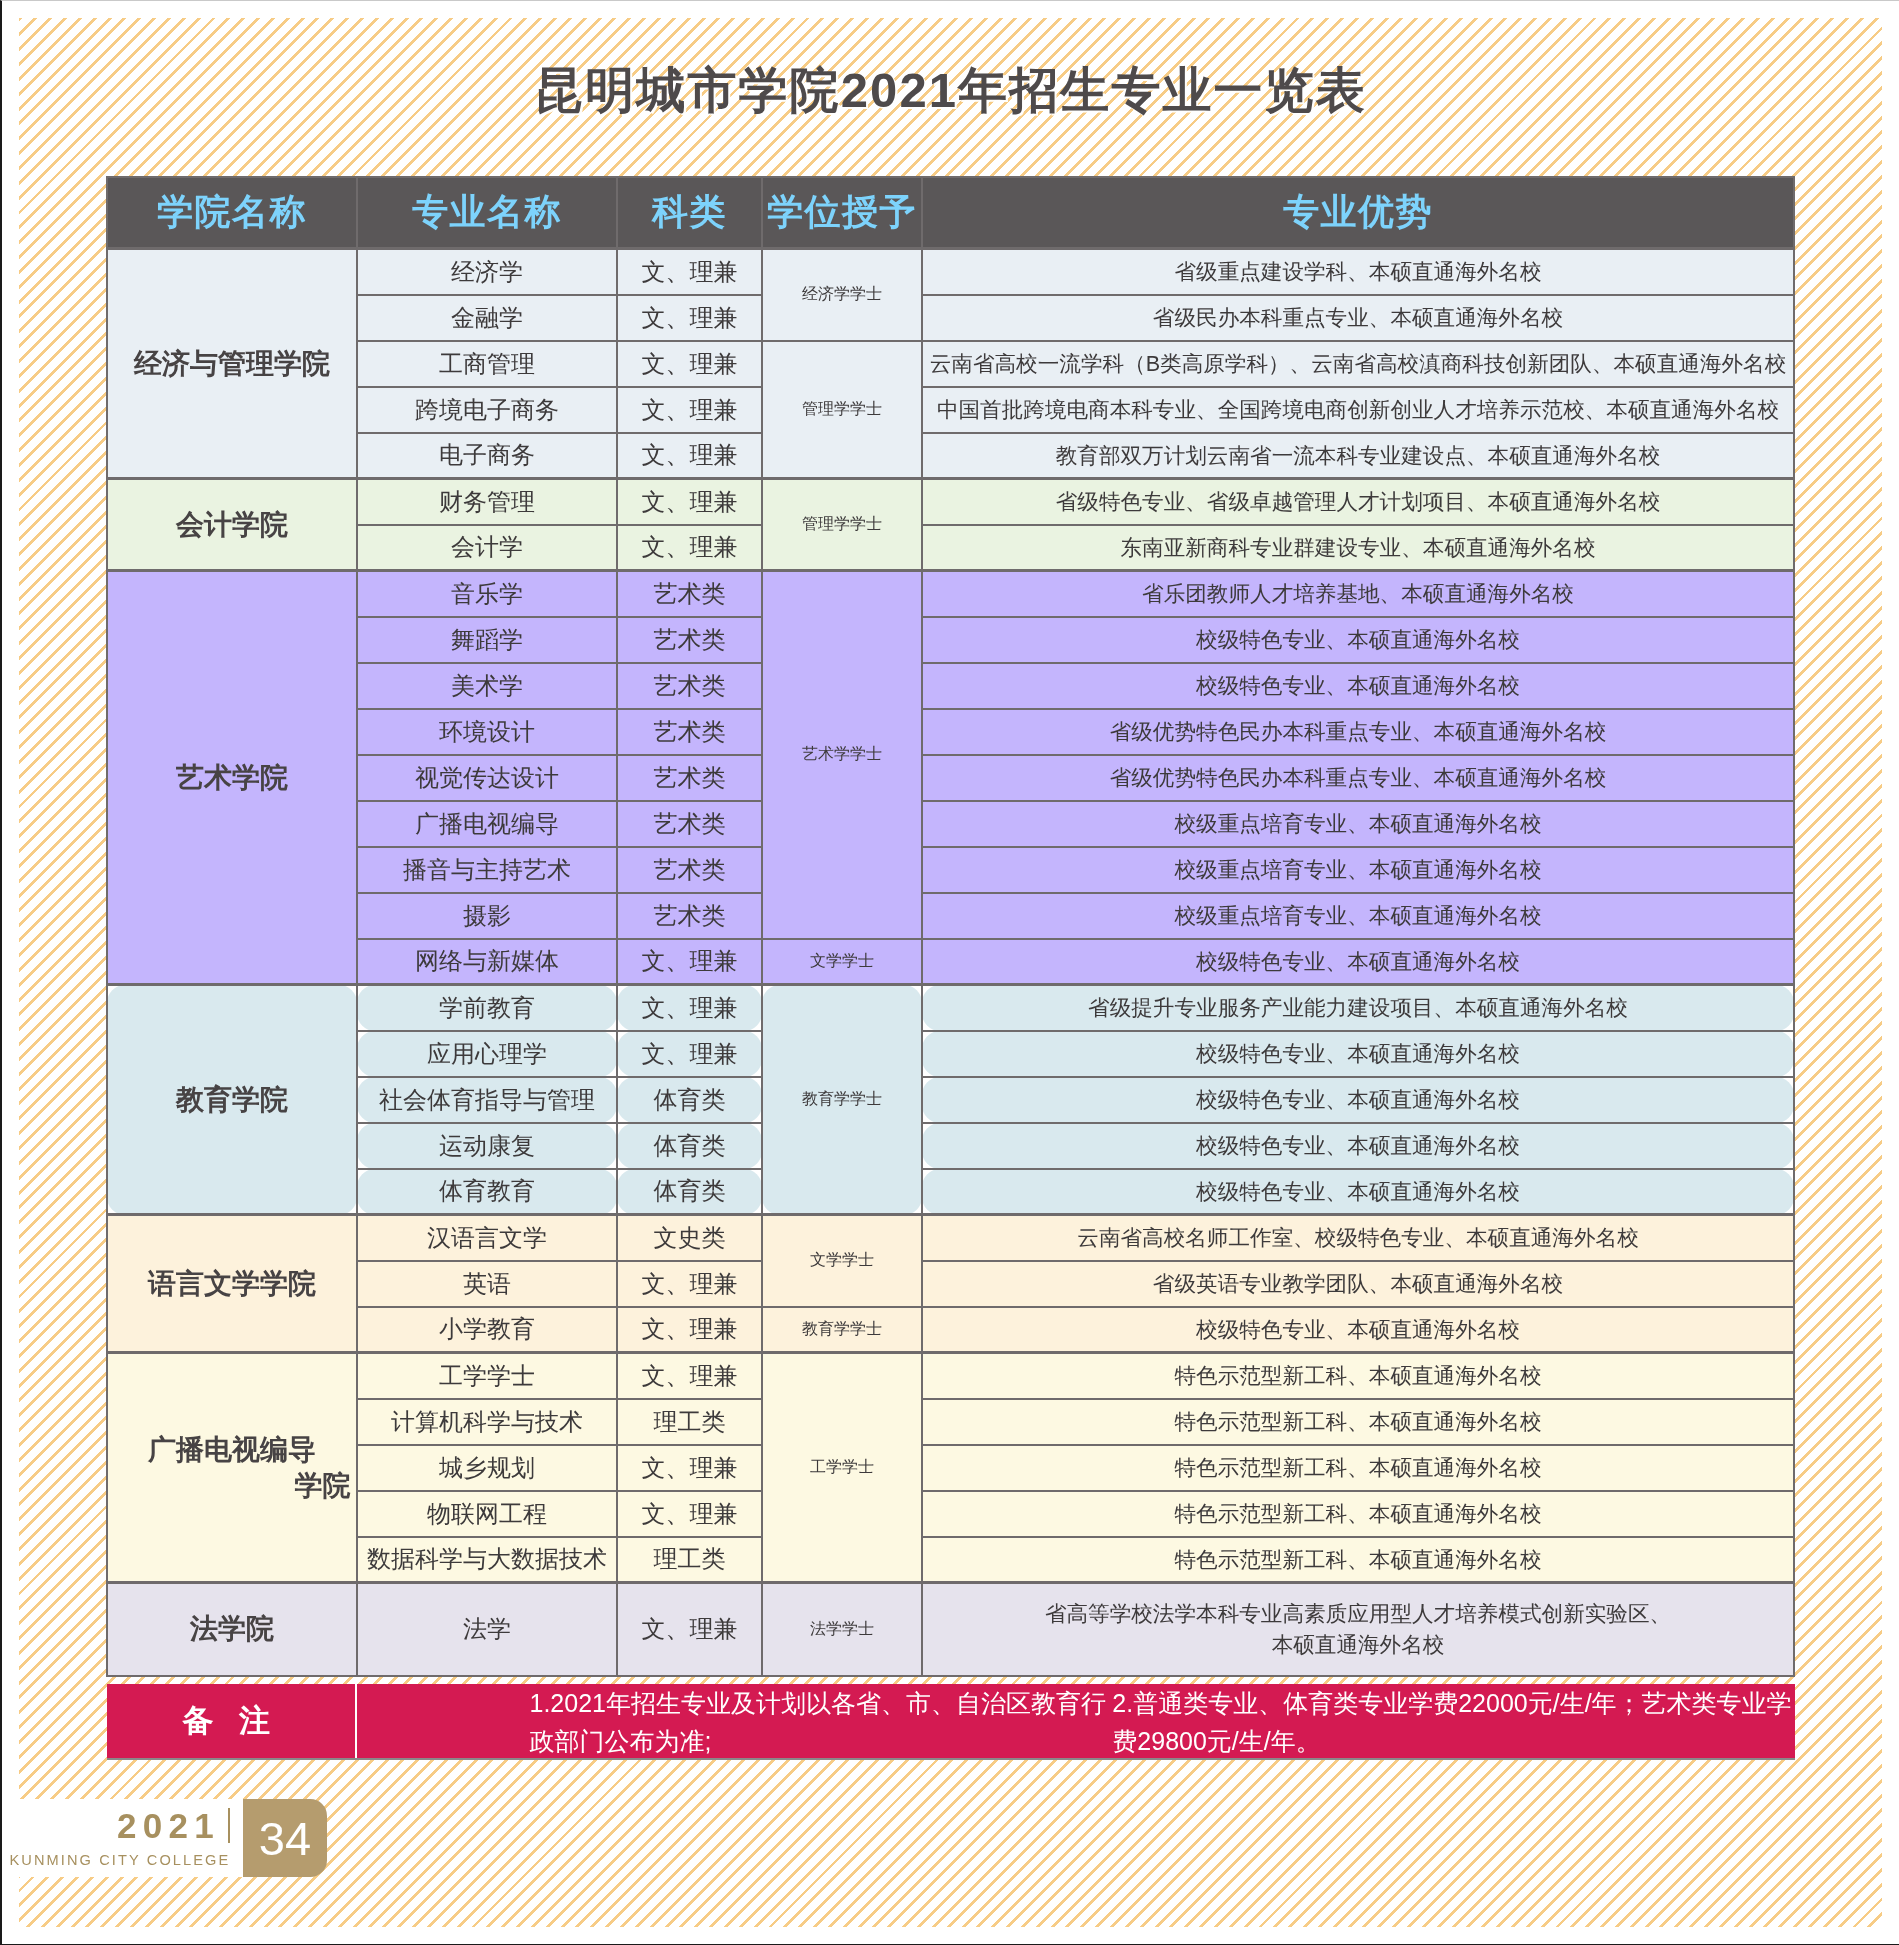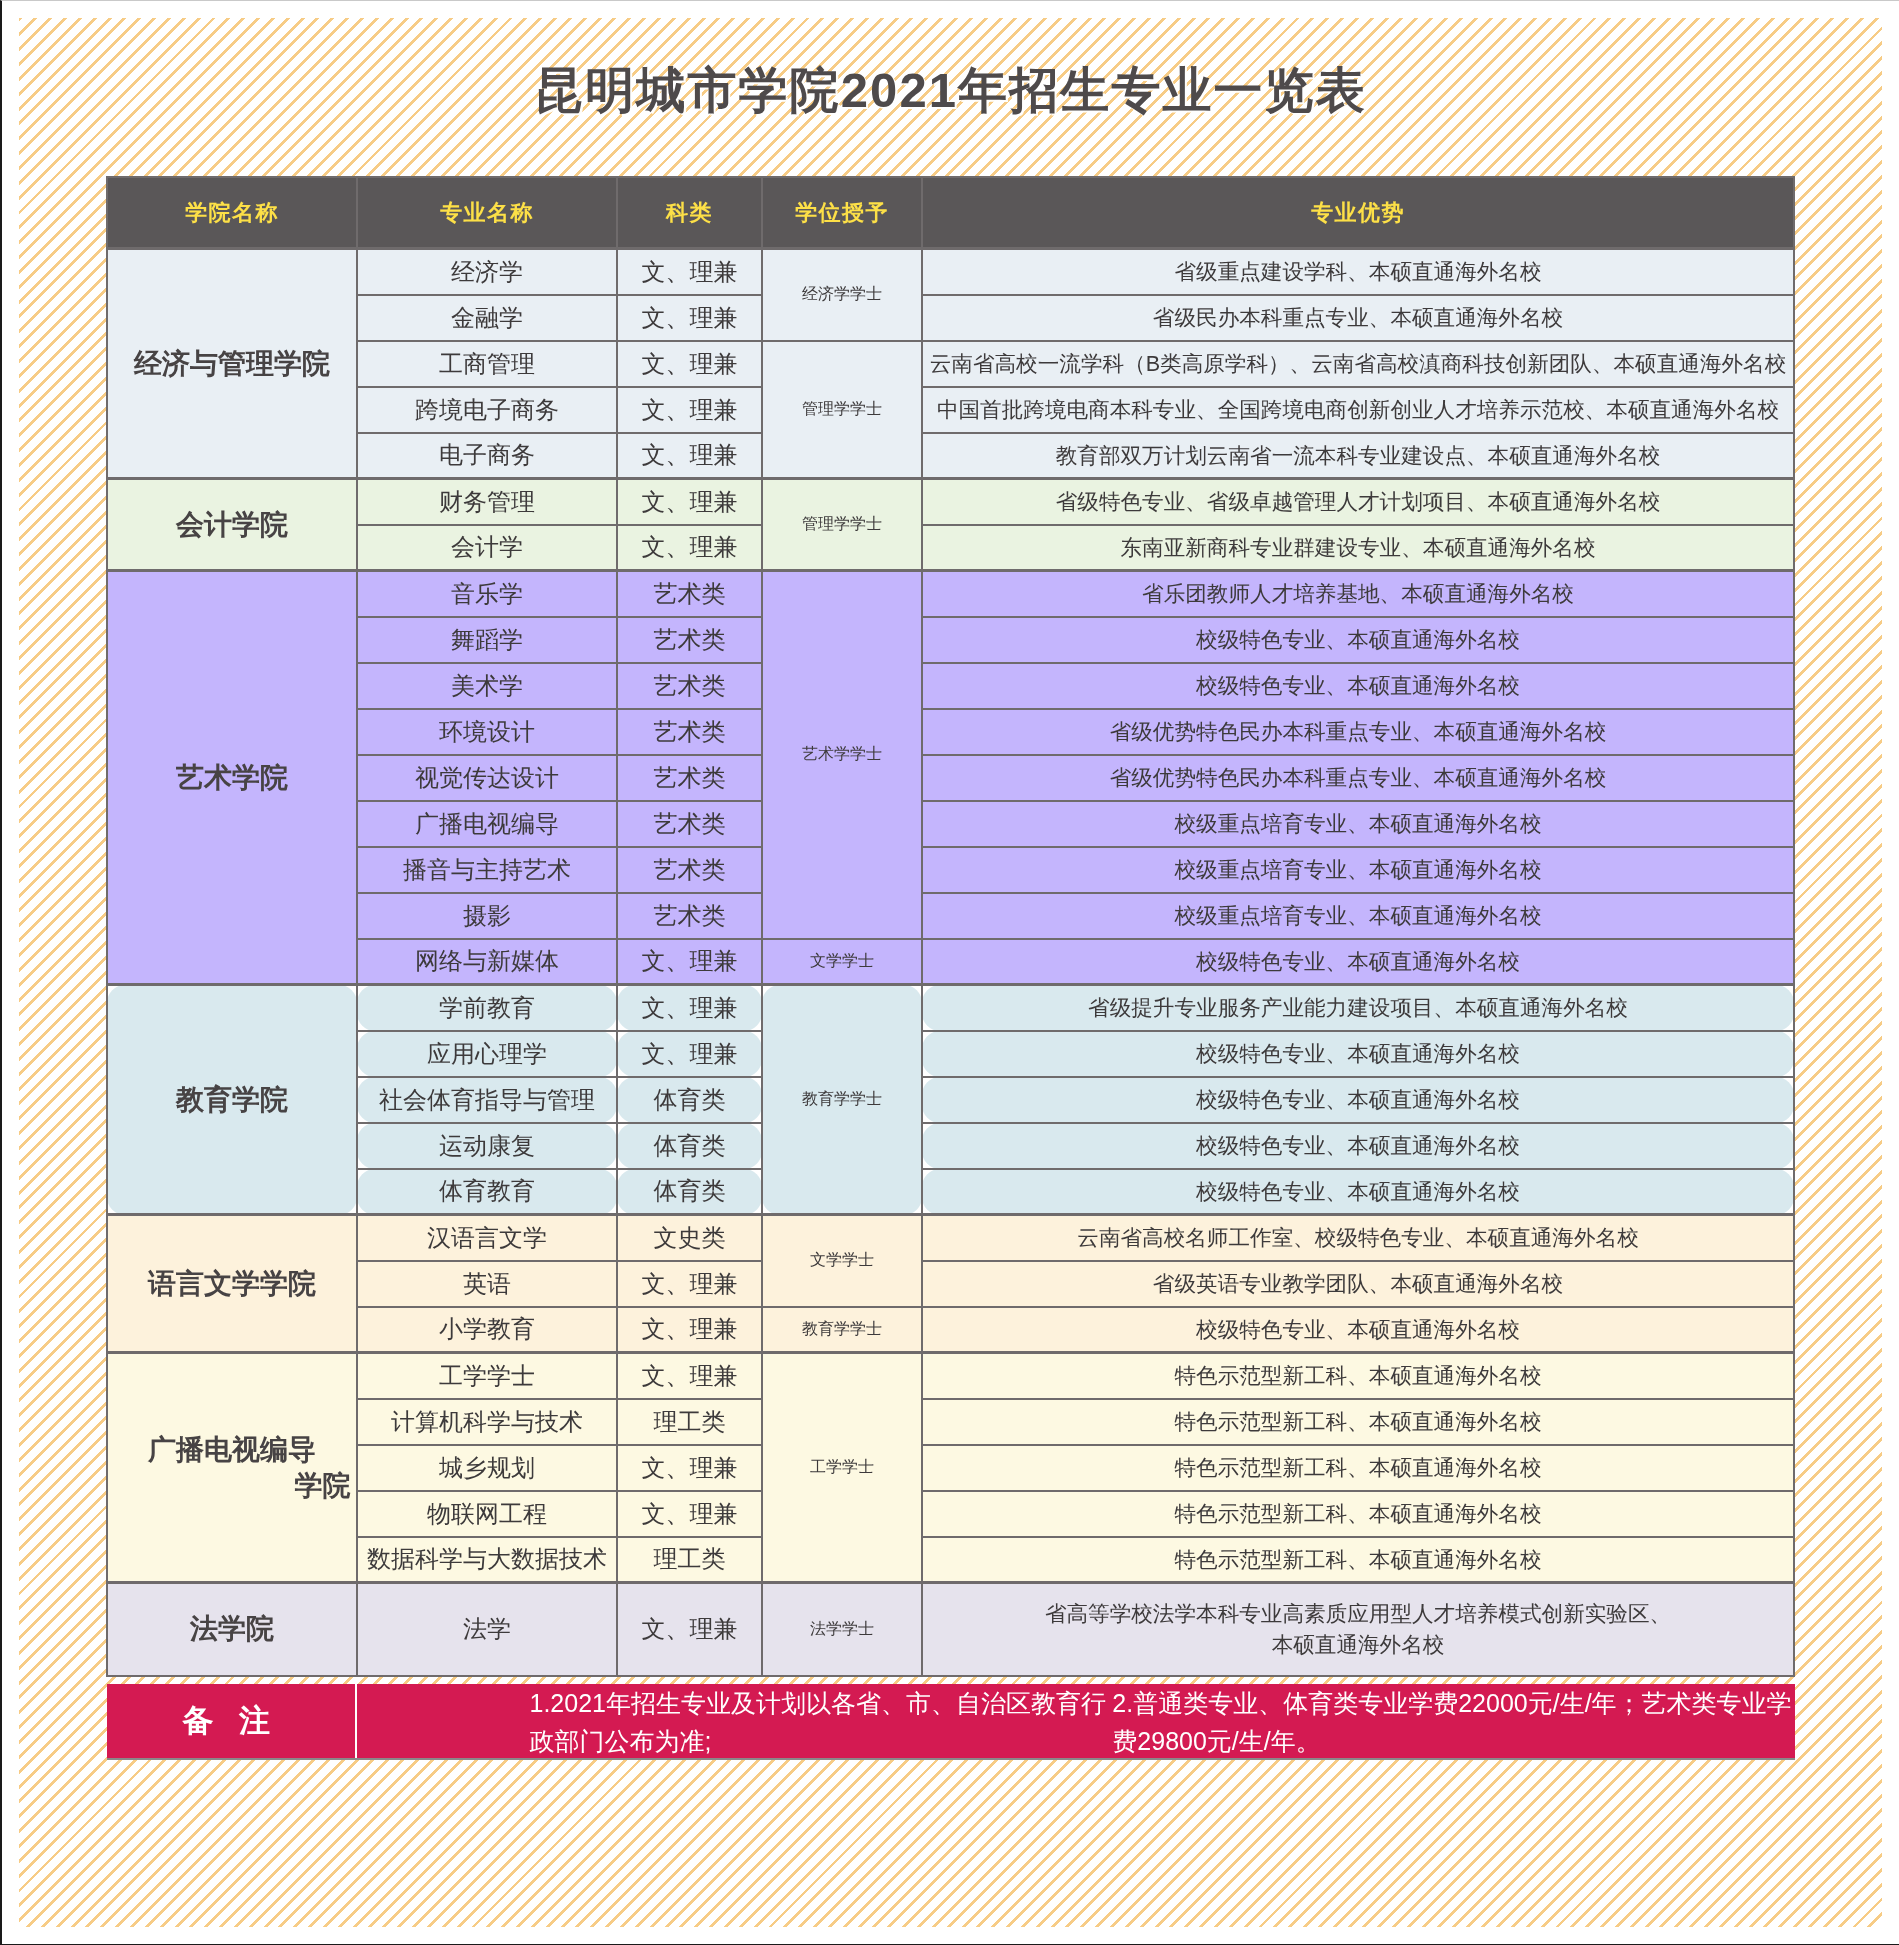--- a/index.html
+++ b/index.html
@@ -11,21 +11,21 @@
     border-left:2.1px solid #1a1a1a;border-bottom:2.8px solid #1a1a1a;
     border-top:0.7px solid #c9c9c9;border-right:0.7px solid #c9c9c9;}
   .stripes{position:absolute;inset:16.7px;z-index:0;
     background:repeating-linear-gradient(135deg,#f7cc86 0px,#f7cc86 2.8px,rgba(255,255,255,0) 2.8px,rgba(255,255,255,0) 10.5px);}
   .content{position:relative;z-index:2;}
   .title{margin:63px 0 0;text-align:center;font-size:49px;line-height:53px;
     font-weight:bold;color:#4e4a4b;letter-spacing:2.1px;
     text-shadow:2.1px 2.1px 0 rgba(255,255,255,.95);}
   table.enroll{border-collapse:collapse;table-layout:fixed;width:1688px;
     margin:59px auto 0;background:#fff;border:2.8px solid #6f6b6c;}
-  thead th{background:#5a5758;color:#fde047;font-size:22px;font-weight:bold;
+  thead th{background:#5a5758;color:#7dd3fc;font-size:36px;font-weight:bold;
     height:67px;border:2.1px solid #6f6b6c;letter-spacing:1.4px;}
   td{border:2.1px solid #6f6b6c;text-align:center;vertical-align:middle;
     color:#3d3a3b;font-size:24px;height:46px;padding:1.4px 5.6px;box-sizing:border-box;}
   tr.sec-start td{border-top:3.5px solid #6f6b6c;}
   tr.tall{height:93px;}
   .c-college{font-size:28px;font-weight:bold;color:#474344;line-height:36px;}
   .cname2{display:block;text-align:right;}
   .cname2:empty{display:none;}
   .c-degree{font-size:16px;}
   .c-adv{font-size:21.6px;line-height:31px;}
@@ -260,14 +260,21 @@
 
     <div class="remark">
       <div class="remark-label">备 注</div>
       <div class="remark-body">
         <div>1.2021年招生专业及计划以各省、市、自治区教育行政部门公布为准;</div>
         <div>2.普通类专业、体育类专业学费22000元/生/年；艺术类专业学费29800元/生/年。</div>
       </div>
     </div>
   </div>
 
+  <div class="badge">
+    <div class="badge-left">
+      <div class="badge-year">2021</div>
+      <div class="badge-en">KUNMING CITY COLLEGE</div>
+    </div>
+    <div class="badge-page">34</div>
+  </div>
 </div>
 
 
 </body></html>

